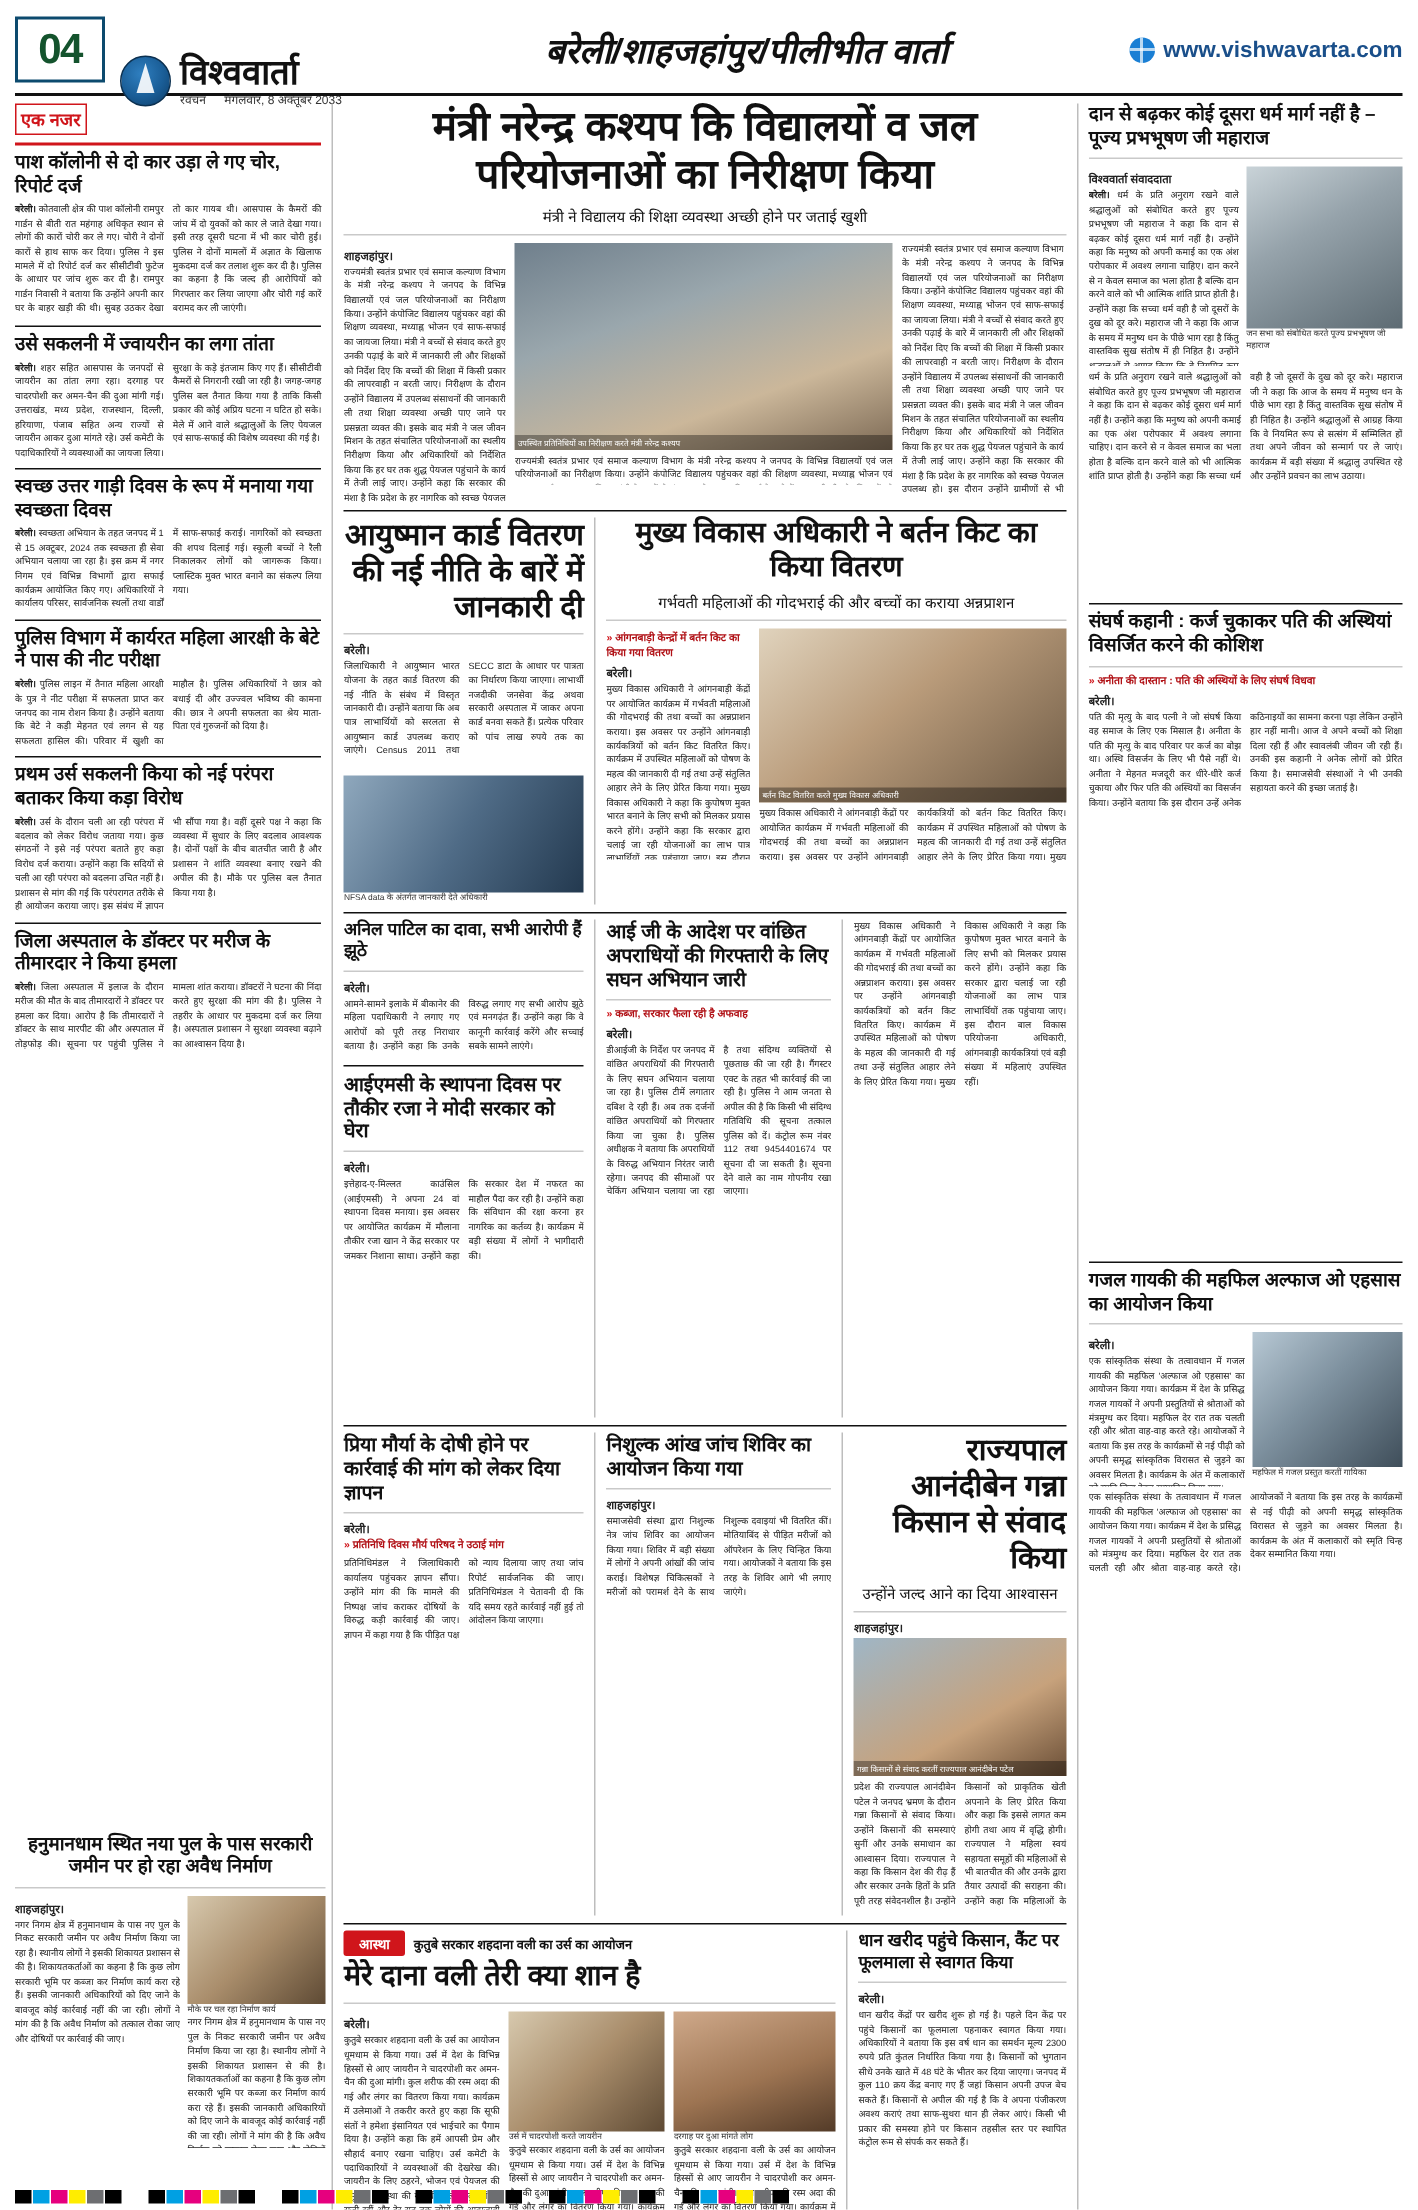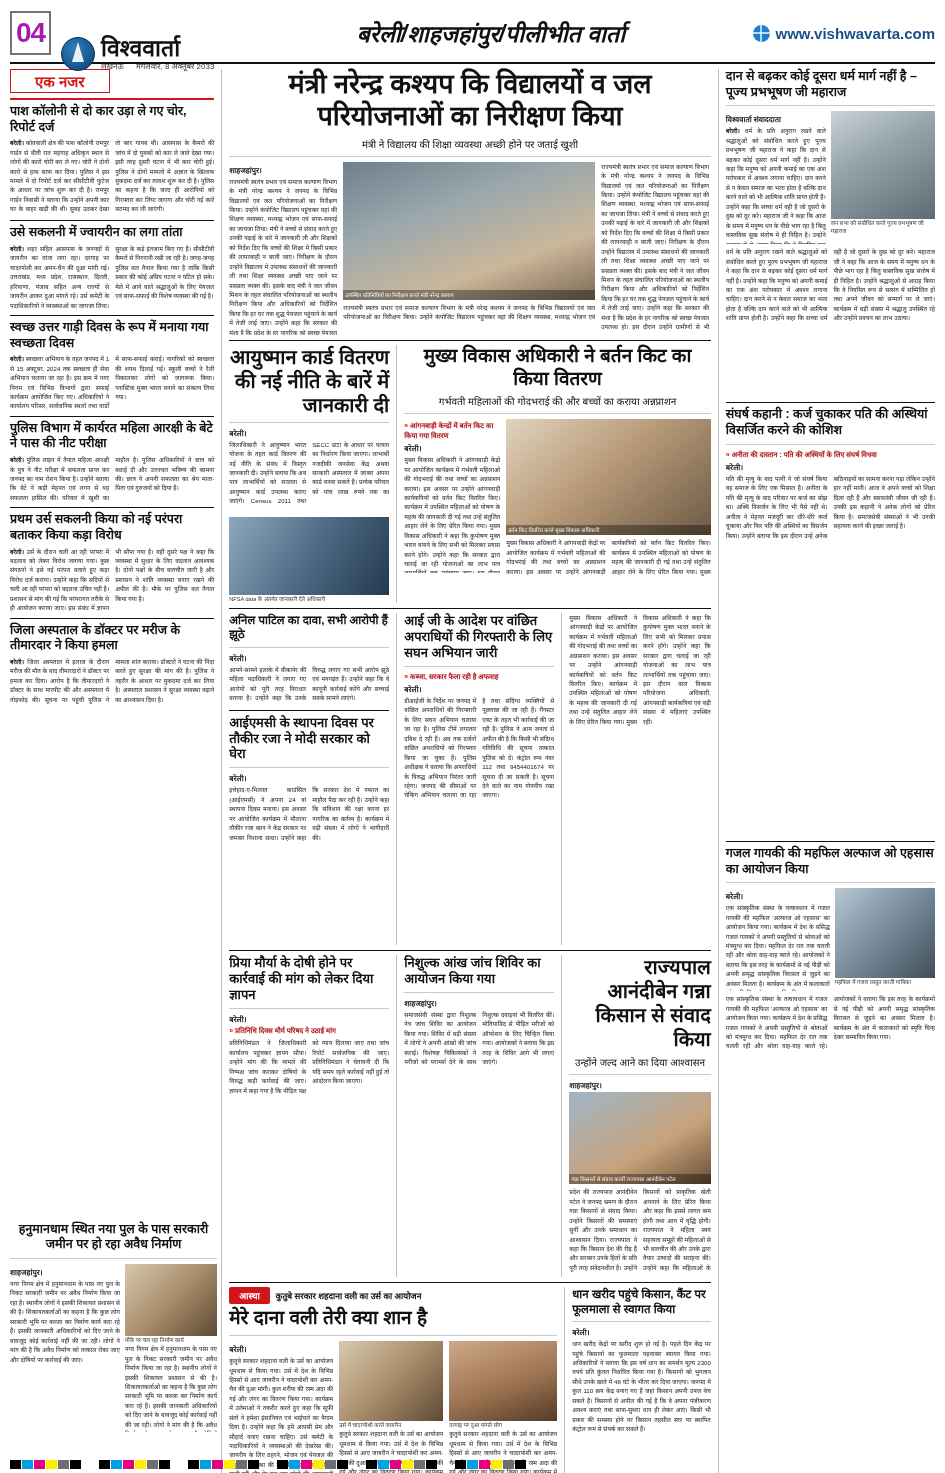--- a/index.html
+++ b/index.html
@@ -9,21 +9,21 @@
     background: #ffffff;
     font-family: "Liberation Sans", sans-serif;
     color: #111;
     overflow: hidden;
   }
   .page { width:945px; height:1473px; padding:8px 10px 0 10px; position:relative; }
 
   
   .masthead { display:flex; align-items:center; height:56px; border-bottom:2px solid #111; padding-bottom:4px;}
   .pageno {
-    width:41px; height:44px; border:2px solid #737373; color:#a21caf;
+    width:60px; height:44px; border:2px solid #0c4a6e; color:#14532d;
     font-size:28px; font-weight:bold; display:flex; align-items:center; justify-content:center;
     margin-right:10px; letter-spacing:-1px;
   }
   .logo-wrap { display:flex; align-items:center; margin-right:14px;margin-top:42px; }
   .logo-mark {
     width:34px; height:34px; border-radius:50%;
     background: radial-gradient(circle at 40% 35%, #2f7fc0 0%, #1a5d96 55%, #0d3c66 100%);
     position:relative; margin-right:6px;
     border:1px solid #0b3050;
   }
@@ -90,22 +90,22 @@
   .h-big { font-size:19px; text-align:center; line-height:1.2; }
   .h-mid { font-size:20px; text-align:right; line-height:1.2; }
   .h-sm { font-size:13px; line-height:1.22; }
   .h-xs { font-size:11.5px; line-height:1.25; }
   .h-left { font-size:12.5px; line-height:1.25; text-align:left;}
 
   .left-head {
     font-size:12.5px; font-weight:bold; line-height:1.25; margin:3px 0 3px;
   }
   .ek-najar {
-    display:inline-block; border:1px solid #d0151b; color:#d0151b; font-size:15px; font-weight:bold;
-    padding:1px 24px; margin-bottom:3px;
+    display:inline-block; border:1px solid #d0151b; color:#d0151b; font-size:12px; font-weight:bold;
+    padding:1px 3px; margin-bottom:3px;
   }
   .redline { height:2px; background:#d0151b; margin:2px 0 4px; }
 
   
   .colorbar { position:absolute; left:10px; bottom:4px; display:flex; gap:2px; align-items:center; }
   .swatch { width:11px; height:9px; }
   .cb-group { display:flex; gap:1px; margin-right:16px; }
 
   .flag-caption { font-size:5.6px; color:#333; margin-top:1px; line-height:1.3;}
 </style>
@@ -114,21 +114,21 @@
 
 <div class="page">
 
   <div class="masthead">
     <div class="pageno">04</div>
     <div class="logo-wrap">
       <div class="logo-mark"></div>
       <div class="logo-text">
         <div class="logo-title">विश्ववार्ता</div>
         <div class="logo-sub">
-          <span>लखनऊ</span>
+          <span>रवचन</span>
           <span style="margin-left:10px">मंगलवार, 8 अक्तूबर 2033</span>
         </div>
       </div>
     </div>
     <div class="edition">बरेली/शाहजहांपुर/पीलीभीत वार्ता</div>
     <div class="website">
       <span class="globe"></span>
       <span>www.vishwavarta.com</span>
     </div>
   </div>

